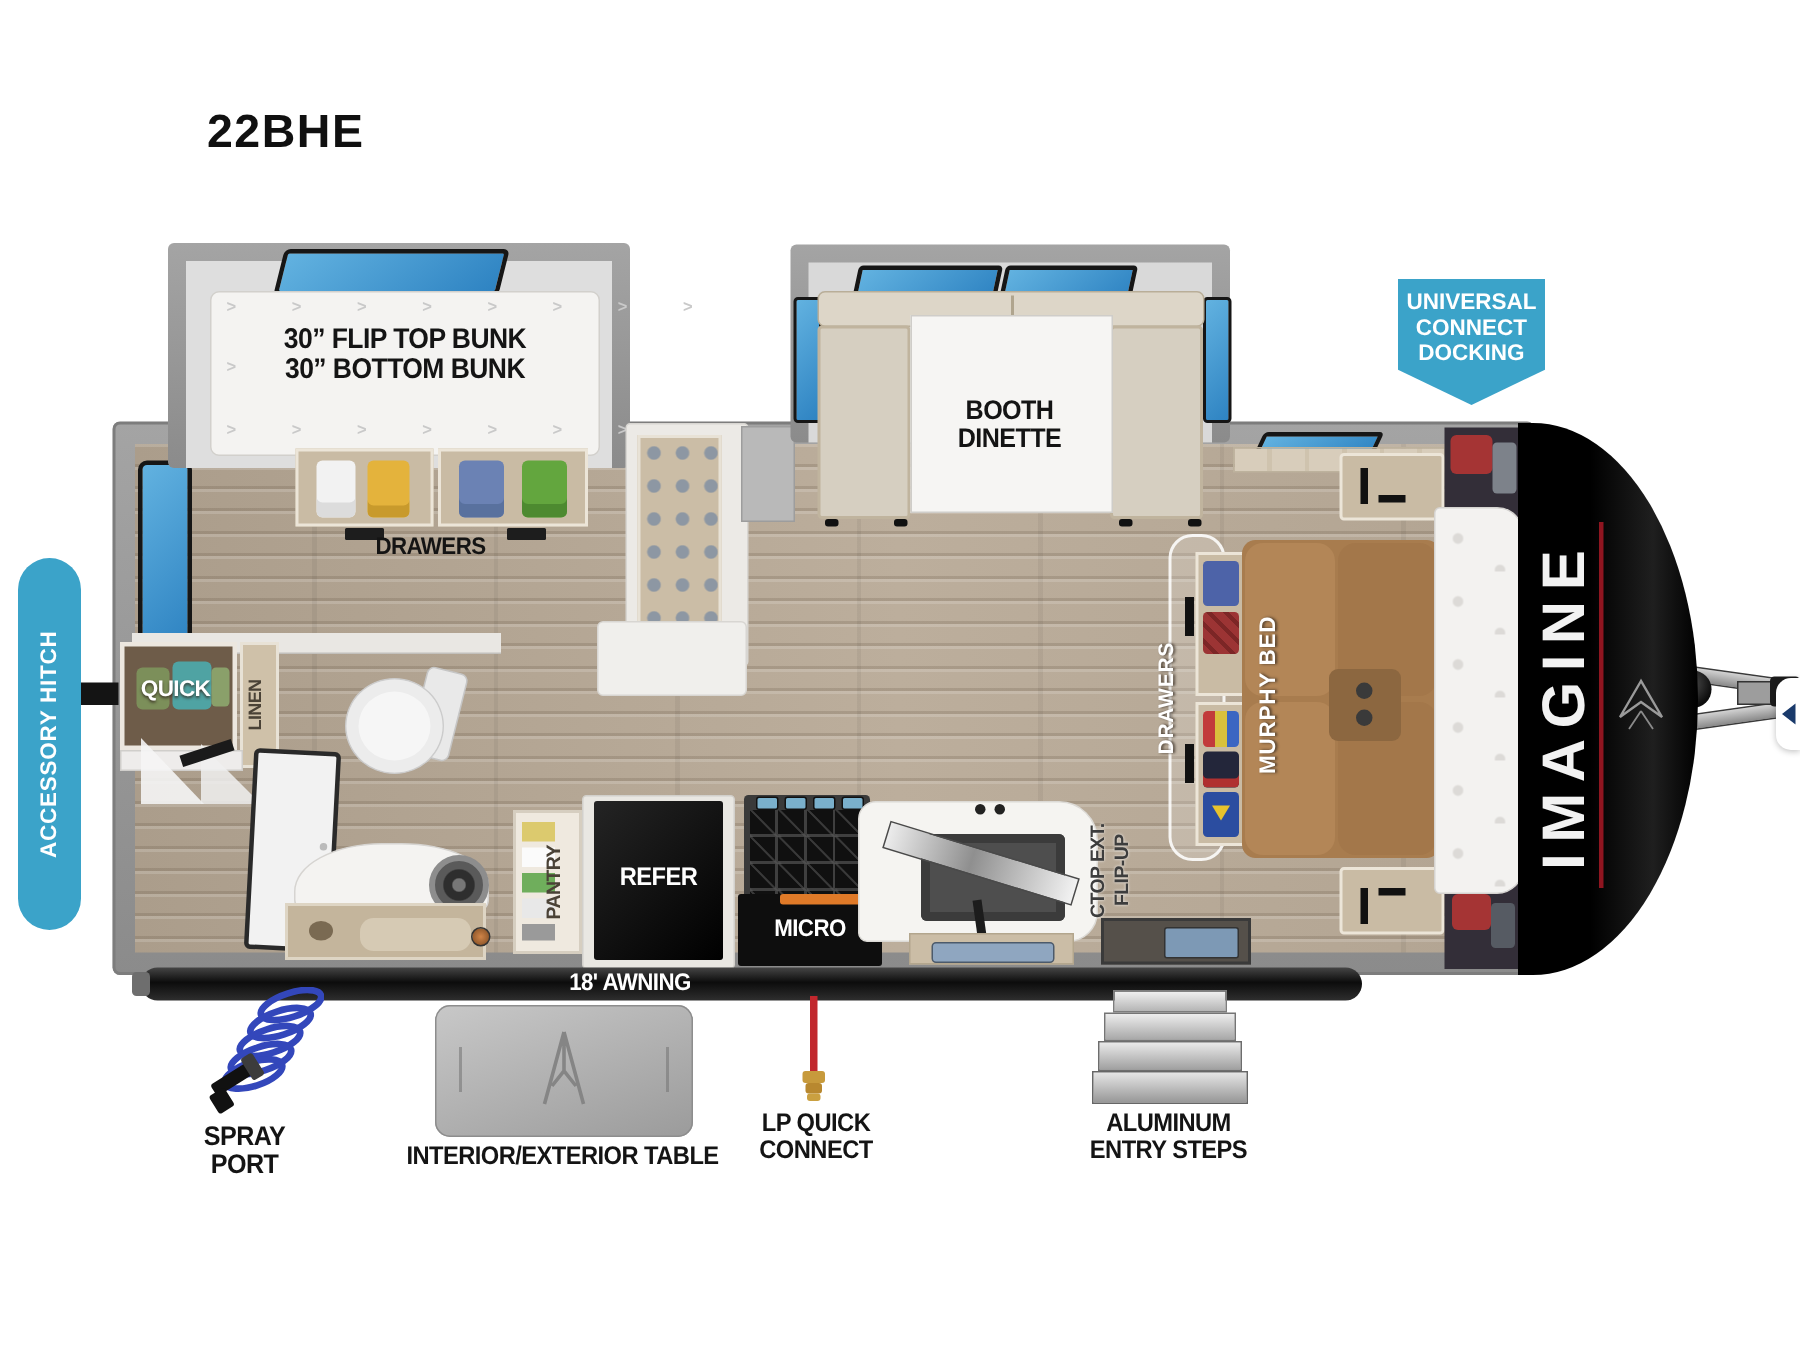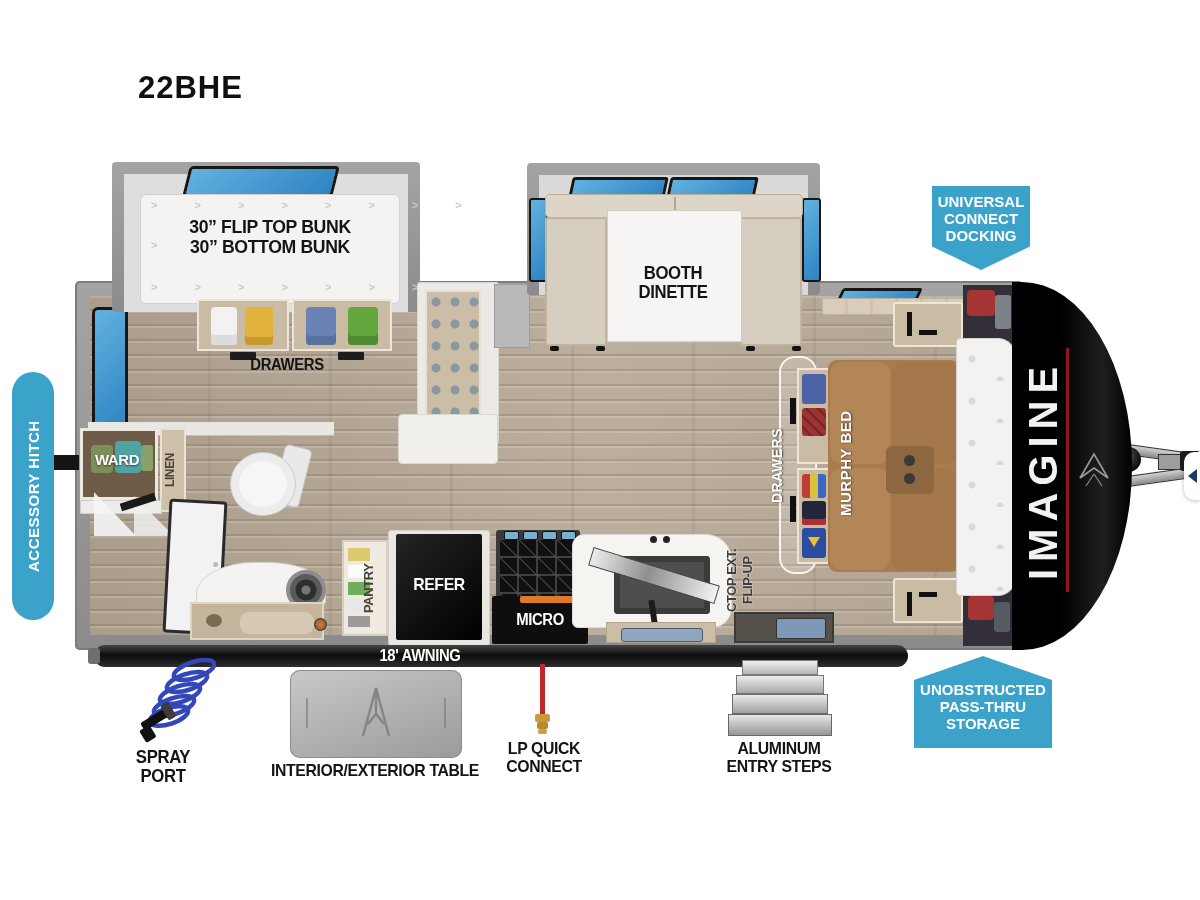--- a/index.html
+++ b/index.html
@@ -142,21 +142,21 @@
 
   <div class="lbl vtext whitetxt" style="left:838px;top:406px;height:114px;font-size:15px;letter-spacing:.5px;">MURPHY BED</div>
   <div class="lbl vtext whitetxt" style="left:770px;top:424px;height:82px;font-size:14px;letter-spacing:.5px;">DRAWERS</div>
 
   <div class="abs" style="left:88px;top:422px;width:246px;height:13px;background:#e9e7e3;border-bottom:1px solid #c2c0bc;"></div>
   <div class="abs" style="left:80px;top:428px;width:78px;height:72px;background:#6e5c49;border:3px solid #ece7df;box-sizing:border-box;">
     <div class="abs" style="left:8px;top:14px;width:22px;height:28px;background:#7c8f5a;border-radius:4px;"></div>
     <div class="abs" style="left:32px;top:10px;width:26px;height:32px;background:#4fa3a3;border-radius:4px;"></div>
     <div class="abs" style="left:58px;top:14px;width:12px;height:26px;background:#8aa06a;border-radius:3px;"></div>
   </div>
-  <div class="lbl whitetxt" style="left:84px;top:452px;width:66px;font-size:15px;">WARD</div>
+  <div class="lbl whitetxt" style="left:84px;top:452px;width:66px;font-size:15px;">QUICK</div>
   <div class="abs" style="left:160px;top:428px;width:26px;height:84px;background:#cfc1a9;border:2px solid #e8e2d6;box-sizing:border-box;"></div>
   <div class="lbl vtext" style="left:164px;top:436px;height:68px;font-size:12px;color:#4a4236;">LINEN</div>
   <div class="abs" style="left:80px;top:500px;width:80px;height:12px;background:#eeeceb;border:1px solid #d0cecb;"></div>
 
   <div class="abs" style="left:278px;top:446px;width:26px;height:58px;background:#e9e9e9;border:1px solid #c6c6c6;border-radius:5px;transform:rotate(14deg);"></div>
   <div class="abs" style="left:230px;top:452px;width:64px;height:62px;background:#f6f6f6;border:1px solid #cccccc;border-radius:50%;box-shadow:inset 0 0 0 8px #ececec;"></div>
 
   <div class="abs" style="left:94px;top:492px;width:42px;height:44px;background:#f5f5f5;opacity:.9;clip-path:polygon(0 0,100% 100%,0 100%);"></div>
   <div class="abs" style="left:134px;top:496px;width:40px;height:40px;background:#f0f0f0;opacity:.85;clip-path:polygon(0 0,100% 100%,0 100%);"></div>
   <div class="abs" style="left:120px;top:498px;width:36px;height:8px;background:#1a1a1a;transform:rotate(-18deg);"></div>
@@ -291,23 +291,17 @@
     <span>ALUMINUM</span><br>
     <span>ENTRY STEPS</span>
   </div>
 
   <div class="badge" style="left:932px;top:186px;width:98px;height:84px;clip-path:polygon(0 0,100% 0,100% 72%,50% 100%,0 72%);
               font-size:15px;line-height:1.12;padding-top:8px;box-sizing:border-box;">
     <span>UNIVERSAL</span><br>
     <span>CONNECT</span><br>
     <span>DOCKING</span>
   </div>
-  <div class="badge" style="left:914px;top:656px;width:138px;height:92px;clip-path:polygon(50% 0,100% 26%,100% 100%,0 100%,0 26%);
-              font-size:15px;line-height:1.12;padding-top:26px;box-sizing:border-box;">
-    <span>UNOBSTRUCTED</span><br>
-    <span>PASS-THRU</span><br>
-    <span>STORAGE</span>
-  </div>
   <div class="abs" style="left:53px;top:455px;width:26px;height:15px;background:#141414;"></div>
   <div class="badge vtext" style="left:12px;top:372px;width:42px;height:248px;border-radius:22px;font-size:15px;
               display:flex;align-items:center;justify-content:center;letter-spacing:.5px;">ACCESSORY HITCH</div>
 
 </div>
 
 </body></html>

